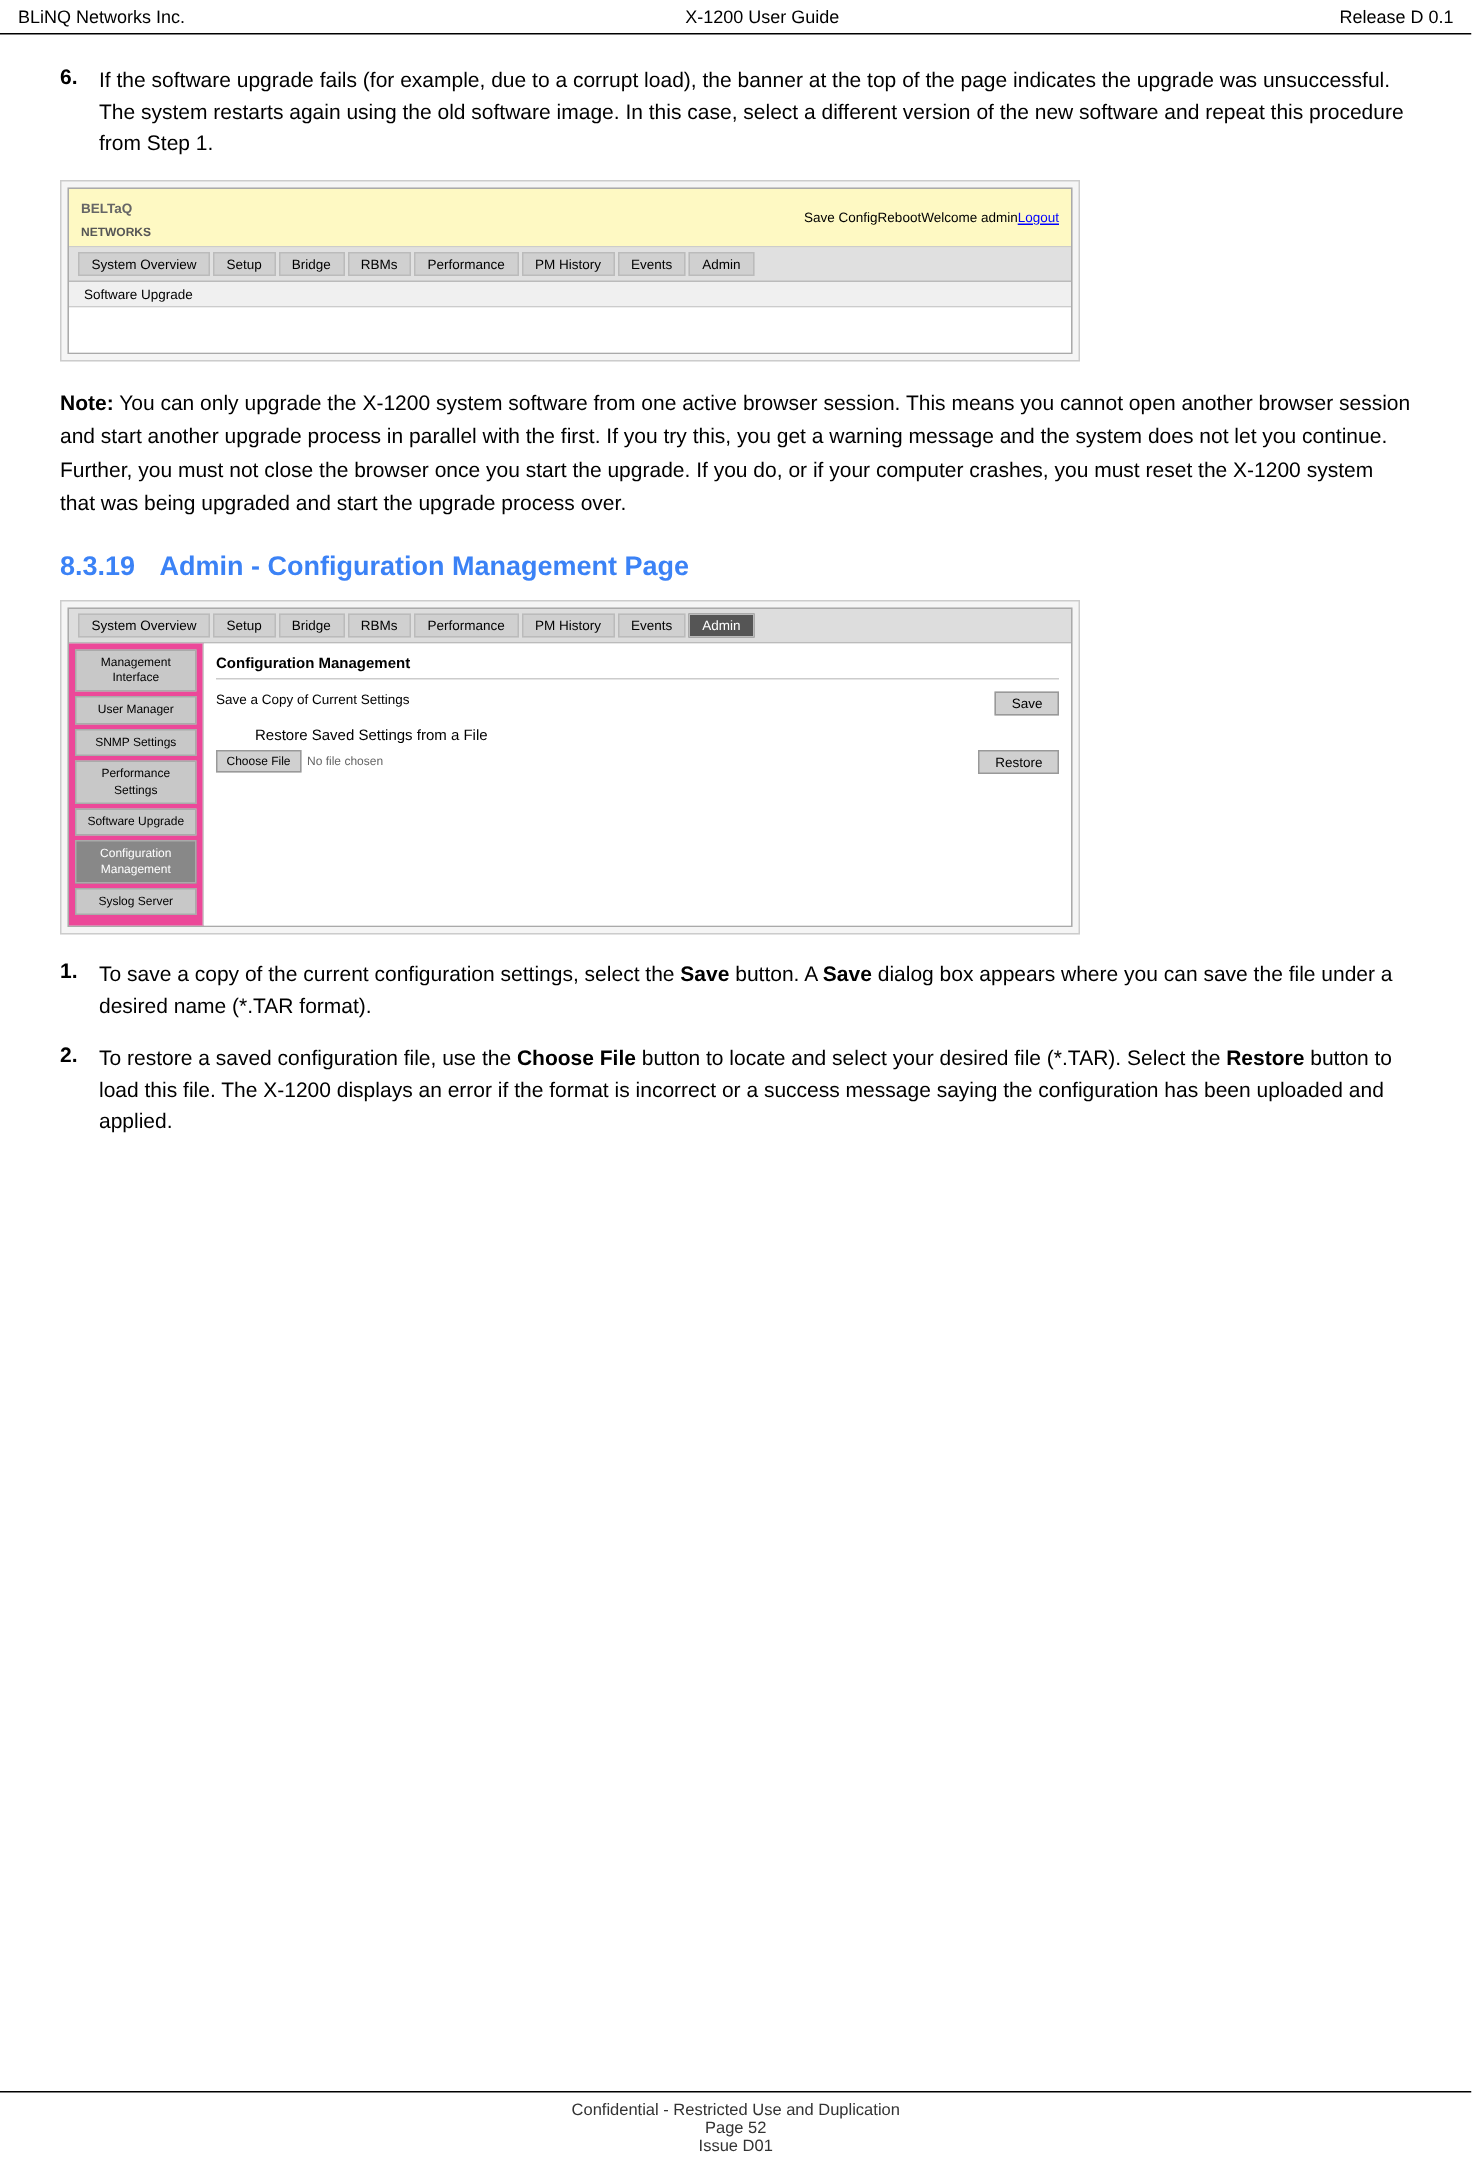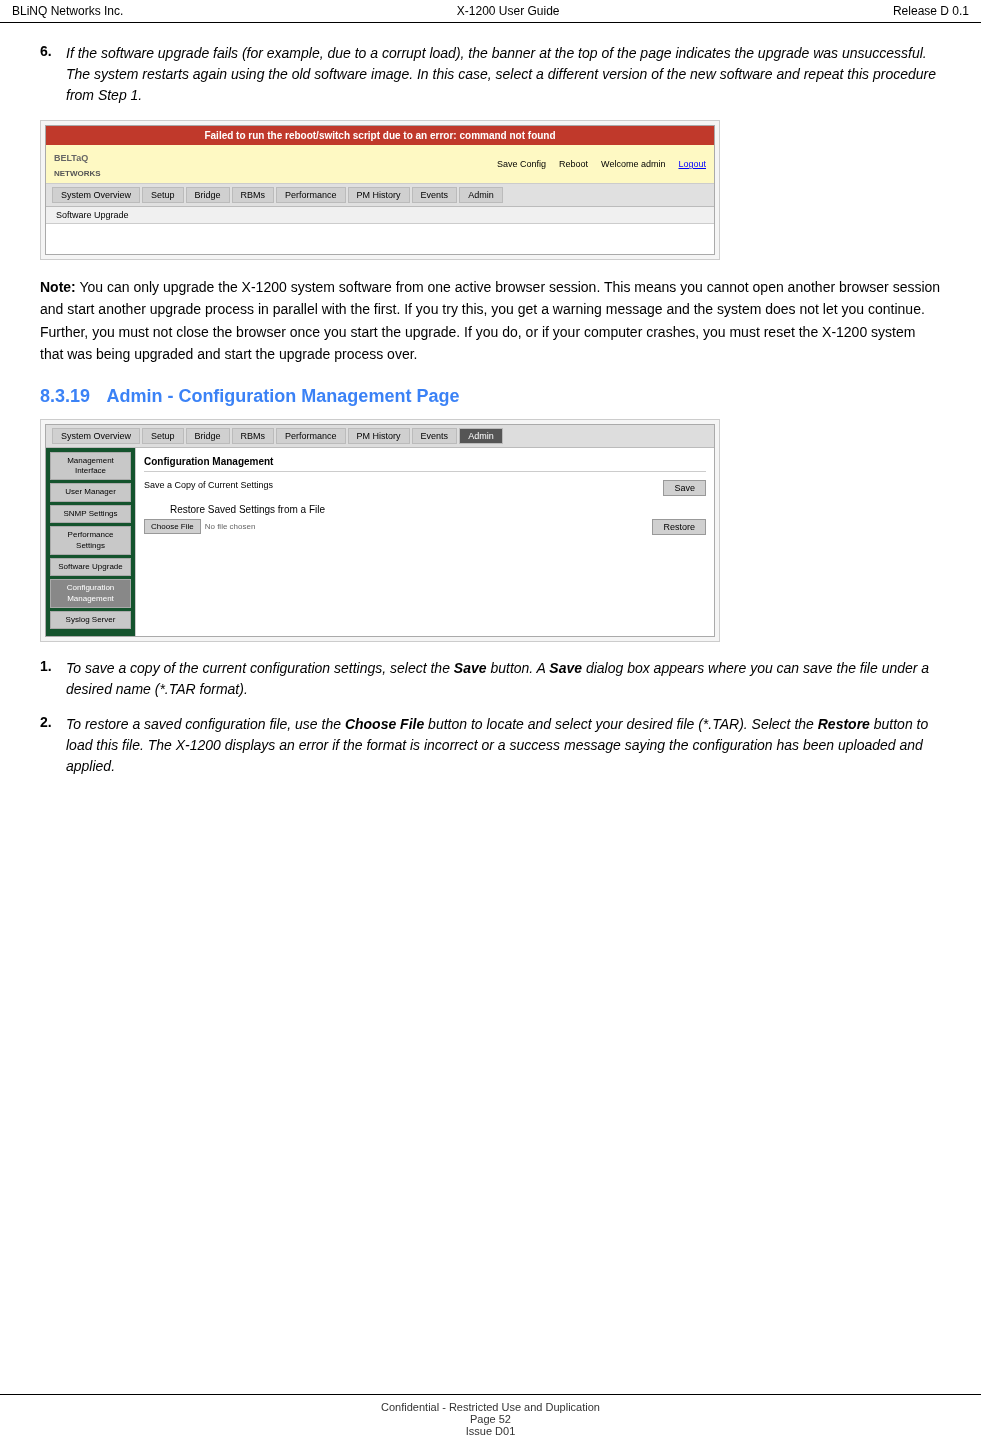--- a/index.html
+++ b/index.html
@@ -50,21 +50,20 @@
       margin-bottom: 14px;
     }
     .step-num {
       font-weight: bold;
       min-width: 20px;
       margin-right: 6px;
     }
     .step-text {
       flex: 1;
       line-height: 1.5;
-      font-style: italic;
     }
 
     
     .screenshot-box {
       border: 1px solid #ccc;
       background: #f5f5f5;
       margin: 12px 0 16px 0;
       padding: 4px;
       width: 100%;
       max-width: 680px;
@@ -144,21 +143,21 @@
       border: 1px solid #bbb;
       padding: 2px 8px;
       font-size: 9px;
     }
     .fake-config-nav-item.admin-active { background: #555; color: #fff; }
     .fake-config-body {
       display: flex;
     }
     .fake-sidebar {
       width: 90px;
-      background: #14532d;
+      background: #ec4899;
       border-right: 1px solid #ccc;
       padding: 4px;
     }
     .fake-sidebar-item {
       background: #c8c8c8;
       border: 1px solid #aaa;
       padding: 3px 4px;
       font-size: 8px;
       margin-bottom: 3px;
       text-align: center;
@@ -243,27 +242,26 @@
 
 <div class="main-content">
 
   <div class="step-item">
     <span class="step-num">6.</span>
     <span class="step-text">If the software upgrade fails (for example, due to a corrupt load), the banner at the top of the page indicates the upgrade was unsuccessful. The system restarts again using the old software image. In this case, select a different version of the new software and repeat this procedure from Step 1.</span>
   </div>
 
   <div class="screenshot-box">
     <div class="fake-ui-error">
-      <div class="fake-error-banner">Failed to run the reboot/switch script due to an error: command not found</div>
       <div class="fake-logo-bar">
         <div class="fake-logo">
           <span>BELTaQ</span><br>
           <span style="font-size:8px;color:#555;font-weight:bold;">NETWORKS</span>
         </div>
-        <div style="display:flex;gap:13px;font-size:9px;">
+        <div style="display:flex;gap:0;font-size:9px;">
           <span>Save Config</span>
           <span>Reboot</span>
           <span>Welcome admin</span>
           <span style="color:#00f;text-decoration:underline;">Logout</span>
         </div>
       </div>
       <div class="fake-nav">
         <div class="fake-nav-item">System Overview</div>
         <div class="fake-nav-item">Setup</div>
         <div class="fake-nav-item">Bridge</div>

